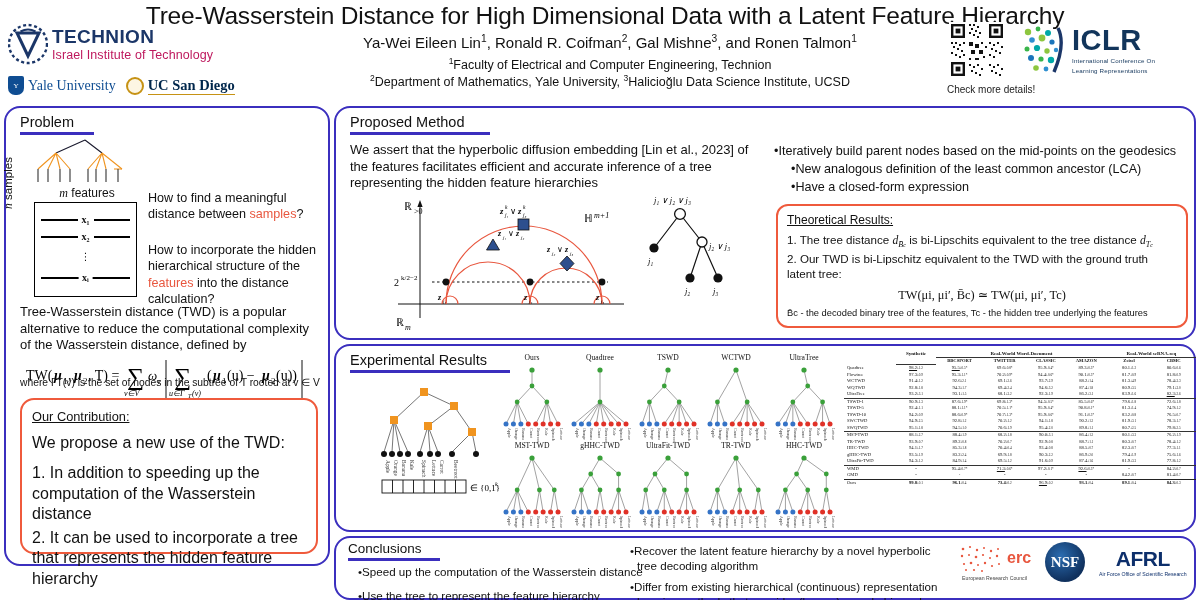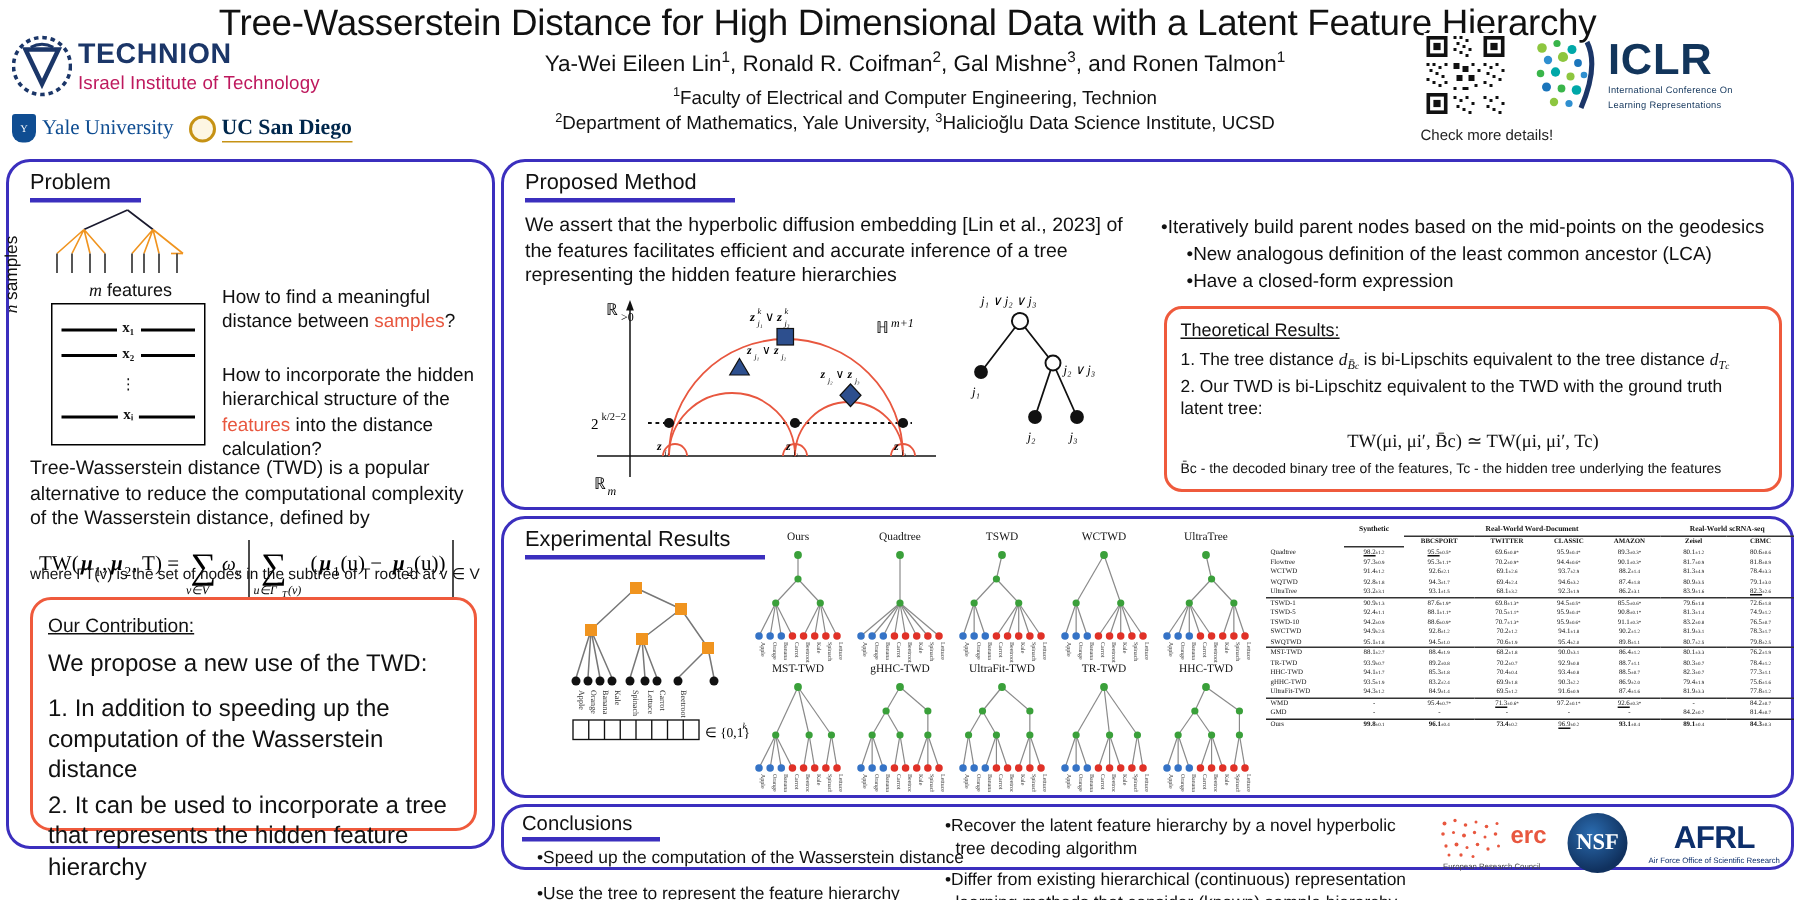--- a/index.html
+++ b/index.html
@@ -43,21 +43,21 @@
   .iclr-sm{font-size:6.2px;color:#12355b;margin-top:3px;letter-spacing:.2px;}
 
   
   .panel{position:absolute;border:2.4px solid #3b2fbe;border-radius:16px;background:#fff;}
   .panel-title{font-size:14.5px;color:#111;}
   .title-rule{height:3px;background:#3b2fbe;margin-top:2px;}
 
   #p-problem{left:4px; top:106px; width:326px; height:460px;}
   #p-method{left:334px; top:106px; width:862px; height:234px;}
   #p-exp{left:334px;top:344px;width:862px;height:188px;}
-  #p-concl{left:334px;top:536px;width:862px;height:44px;}
+  #p-concl{left:334px;top:536px;width:862px;height:64px;}
 
   .body-txt{font-size:13px;line-height:1.28;}
   .red{color:#e8573f;}
 
   
   #prob-diagram{position:absolute;left:24px;top:28px;width:110px;height:48px;}
   .mfeat{position:absolute;left:26px;top:78px;width:110px;text-align:center;font-size:12px;}
   .mfeat i{font-family:"Liberation Serif",serif;}
   .matrix{position:absolute;left:28px;top:94px;width:103px;height:95px;border:1.6px solid #000;}
   .mrow{position:absolute;left:6px;right:6px;height:1.5px;background:#000;}

